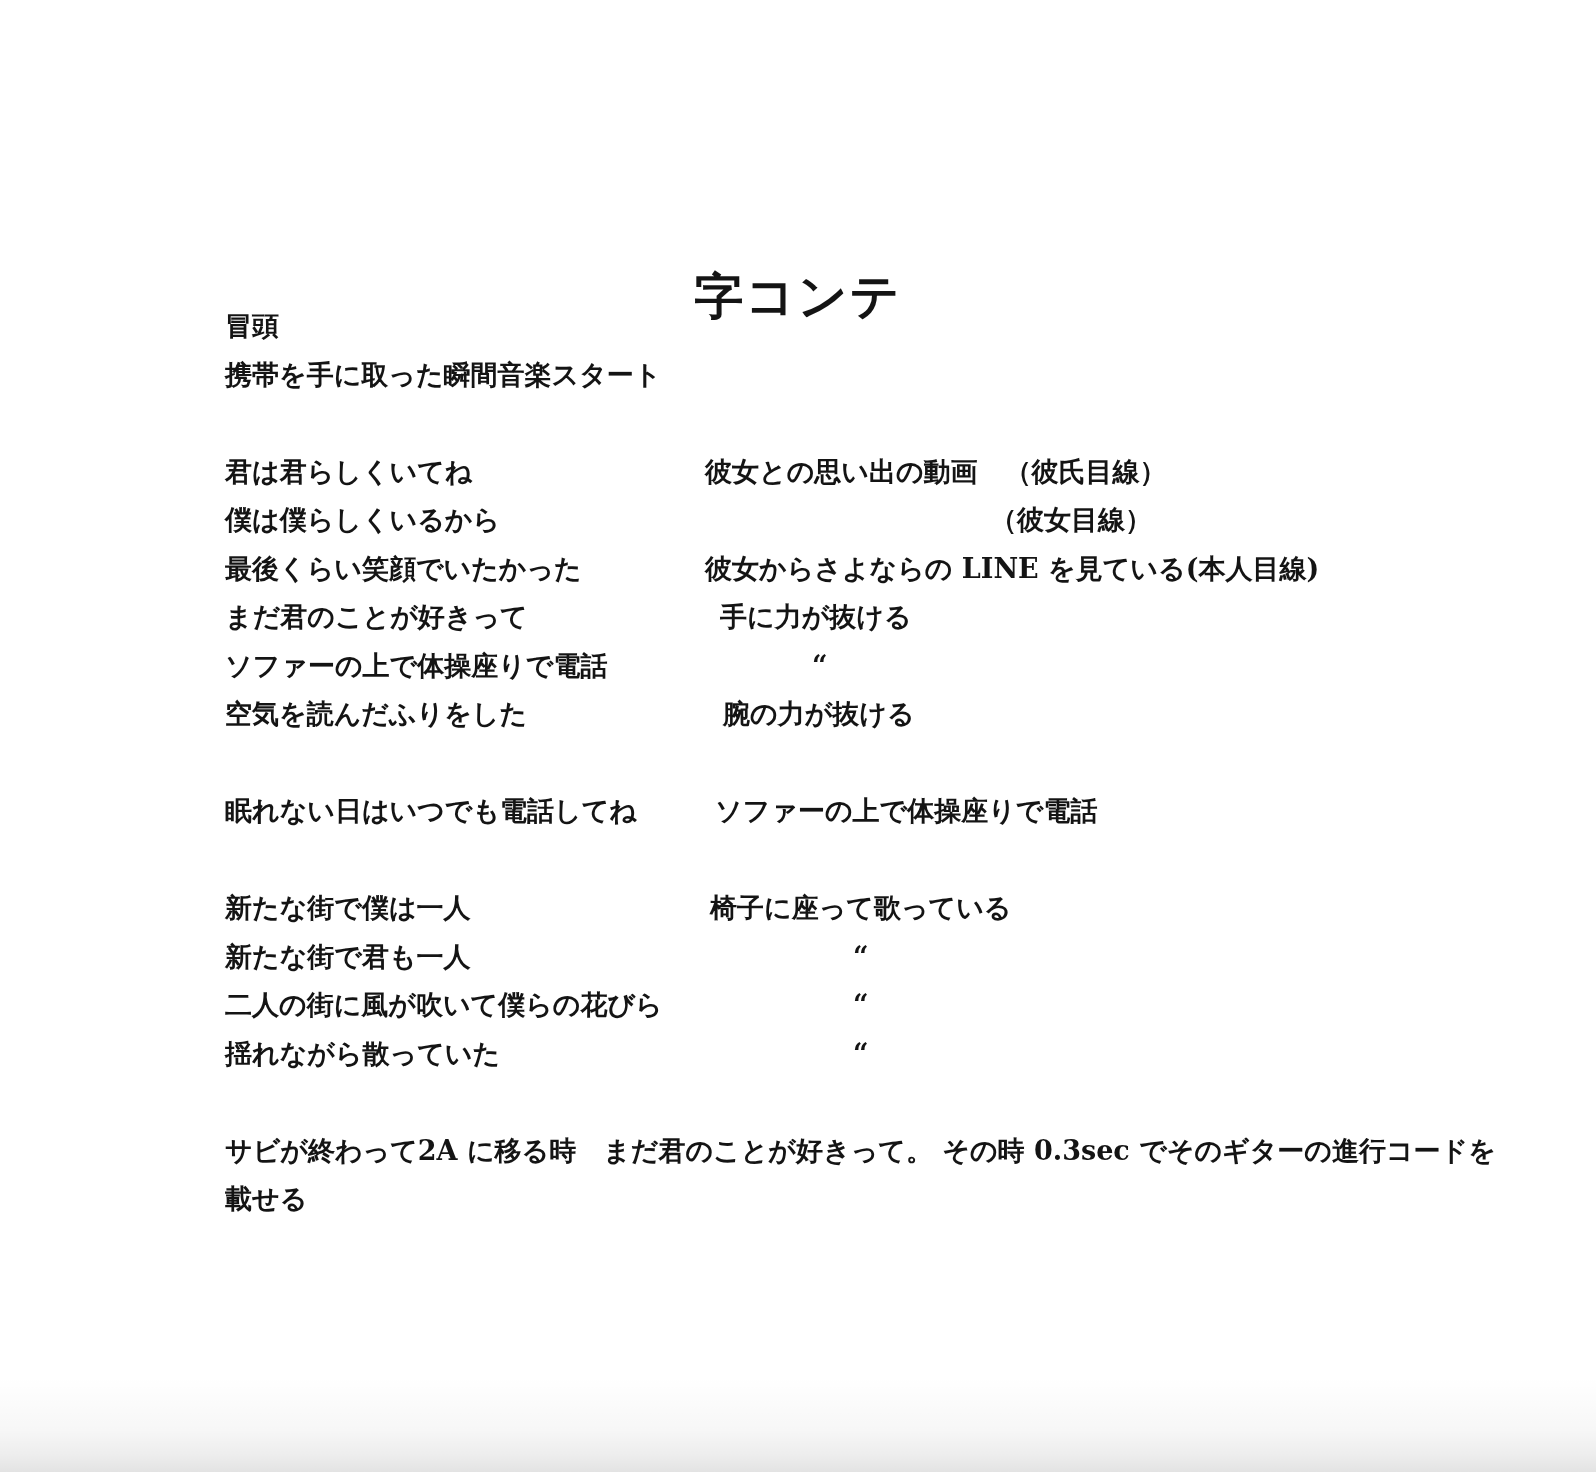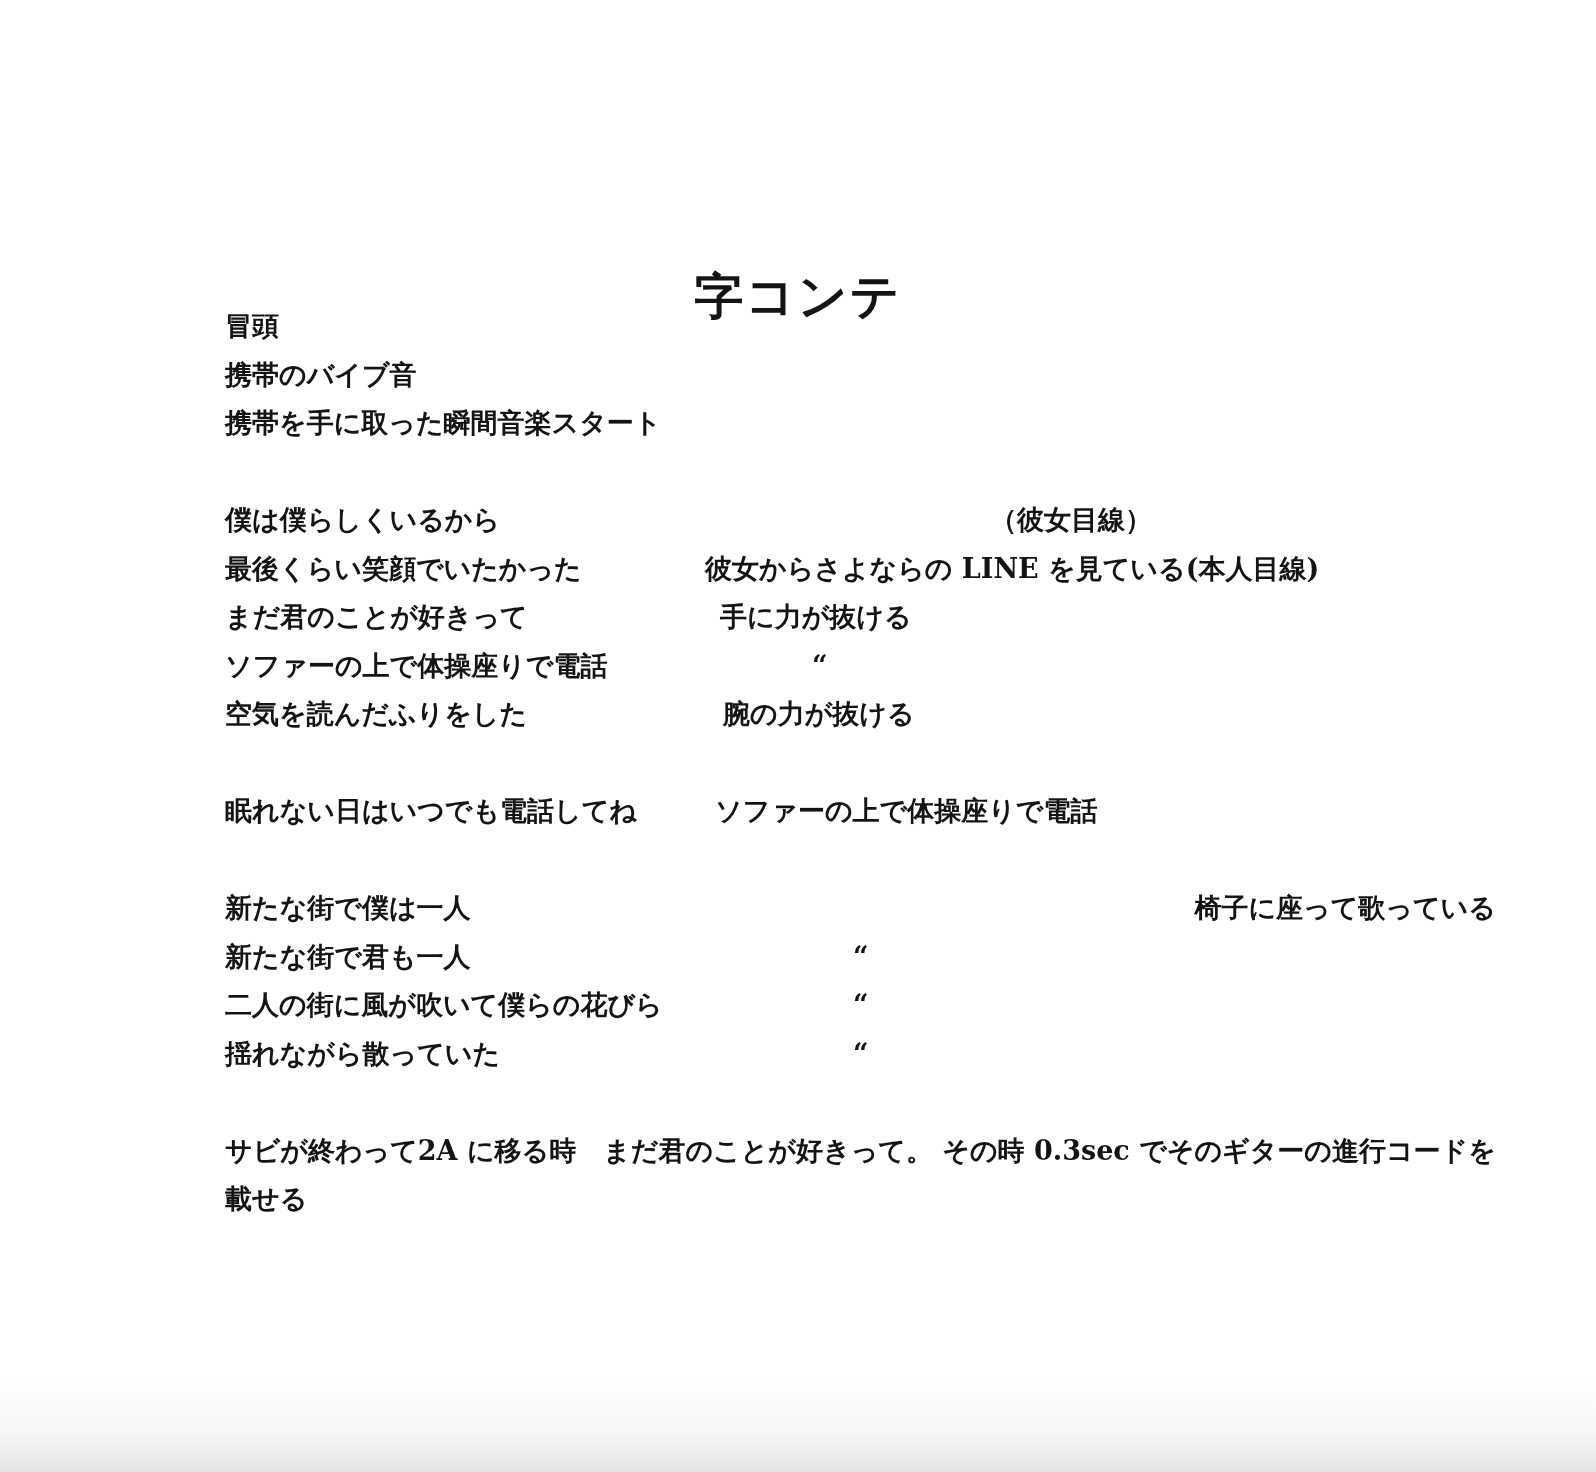--- a/index.html
+++ b/index.html
@@ -42,21 +42,21 @@
   }
   .block {
     margin: 0 0 48.5px 0;
     font-weight: bold;
   }
   .row {
     display: grid;
     grid-template-columns: 480px auto;
   }
   .cell { min-height: 48.5px; }
-  .ind-5   { padding-left: 5px; text-align: right; }
+  .ind-5   { padding-left: 5px; }
   .ind-10  { padding-left: 10px; }
   .ind-12  { padding-left: 12px; }
   .ind-15  { padding-left: 15px; }
   .ind-18  { padding-left: 18px; }
   .ind-107 { padding-left: 107px; }
   .ind-148 { padding-left: 148px; }
   .ind-285 { padding-left: 285px; }
   .footer-block { margin-bottom: 0; }
   .bottom-shade {
     position: absolute;
@@ -76,25 +76,28 @@
 <body>
 
 <div class="doc-page">
 
   <h1 class="doc-title">字コンテ</h1>
 
   <div class="text-body">
 
     <div class="block">
       <div class="cell">冒頭</div>
-      <div class="cell">携帯のバイブ音</div>
       <div class="cell">携帯を手に取った瞬間音楽スタート</div>
     </div>
 
     <div class="block">
+      <div class="row">
+        <div class="cell">君は君らしくいてね</div>
+        <div class="cell">彼女との思い出の動画　（彼氏目線）</div>
+      </div>
       <div class="row">
         <div class="cell">僕は僕らしくいるから</div>
         <div class="cell ind-285">（彼女目線）</div>
       </div>
       <div class="row">
         <div class="cell">最後くらい笑顔でいたかった</div>
         <div class="cell">彼女からさよならの LINE を見ている(本人目線)</div>
       </div>
       <div class="row">
         <div class="cell">まだ君のことが好きって</div>

